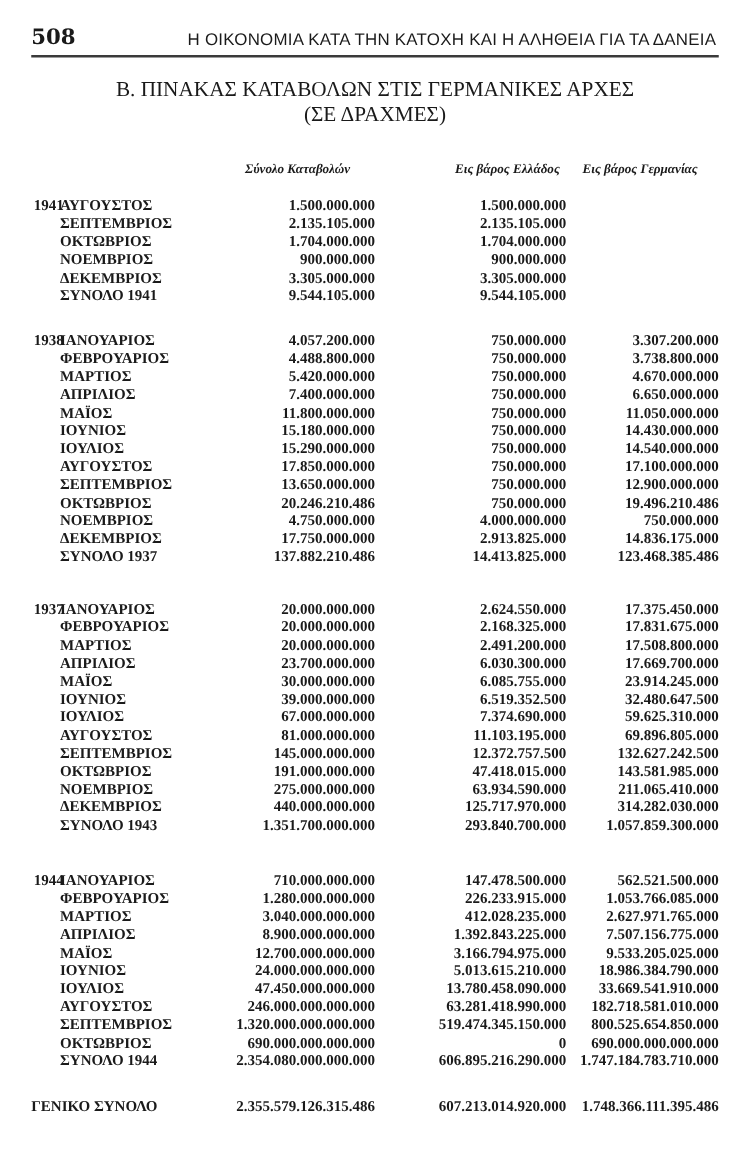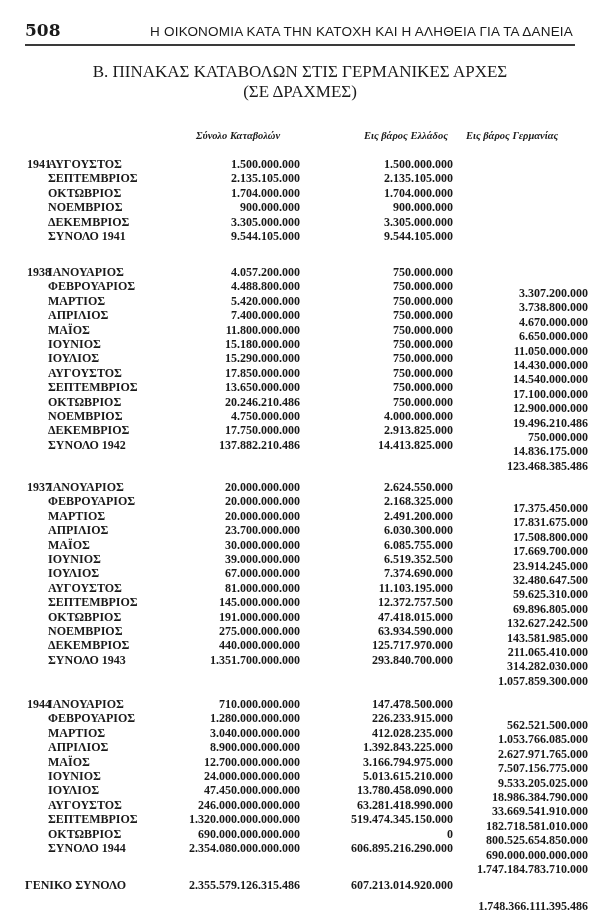--- a/index.html
+++ b/index.html
@@ -18,21 +18,21 @@
   .col-heads span { position: absolute; }
   .ch1 { left: 196px; font-family: Liberation Serif, serif; } .ch2 { left: 364px; } .ch3 { left: 466px; }
   .table { position: absolute; left: 0; right: 0; top: 0; font-family: "Liberation Serif", serif;
            font-weight: bold; font-size: 12px; }
   .row { position: absolute; left: 0; right: 0; height: 14px; line-height: 14px; }
   .row span { position: absolute; white-space: nowrap; }
   .yr { left: 27px; }
   .mo { left: 48px; }
   .v1 { right: 300px; text-align: right; }
   .v2 { right: 147px; text-align: right; }
-  .v3 { right: 12px; text-align: left; margin-top: 21px; }
+  .v3 { right: 25px; text-align: left; }
   .italic span { }
   .grand .mo { left: 25px; }
 </style>
 </head>
 <body>
 
 <div class="page">
   <div class="running-head">
     <span class="page-num">508</span>
     <span class="book-title">Η ΟΙΚΟΝΟΜΙΑ ΚΑΤΑ ΤΗΝ ΚΑΤΟΧΗ ΚΑΙ Η ΑΛΗΘΕΙΑ ΓΙΑ ΤΑ ΔΑΝΕΙΑ</span>
@@ -154,21 +154,21 @@
         <span class="v2">4.000.000.000</span>
         <span class="v3">750.000.000</span>
       </div>
       <div class="row" style="top: 423.4px;">
         <span class="mo">ΔΕΚΕΜΒΡΙΟΣ</span>
         <span class="v1">17.750.000.000</span>
         <span class="v2">2.913.825.000</span>
         <span class="v3">14.836.175.000</span>
       </div>
       <div class="row" style="top: 437.8px;">
-        <span class="mo">ΣΥΝΟΛΟ 1942</span>
+        <span class="mo">ΣΥΝΟΛΟ 1937</span>
         <span class="v1">137.882.210.486</span>
         <span class="v2">14.413.825.000</span>
         <span class="v3">123.468.385.486</span>
       </div>
       <div class="row" style="top: 480px;">
         <span class="yr">1937</span>
         <span class="mo">ΙΑΝΟΥΑΡΙΟΣ</span>
         <span class="v1">20.000.000.000</span>
         <span class="v2">2.624.550.000</span>
         <span class="v3">17.375.450.000</span>

